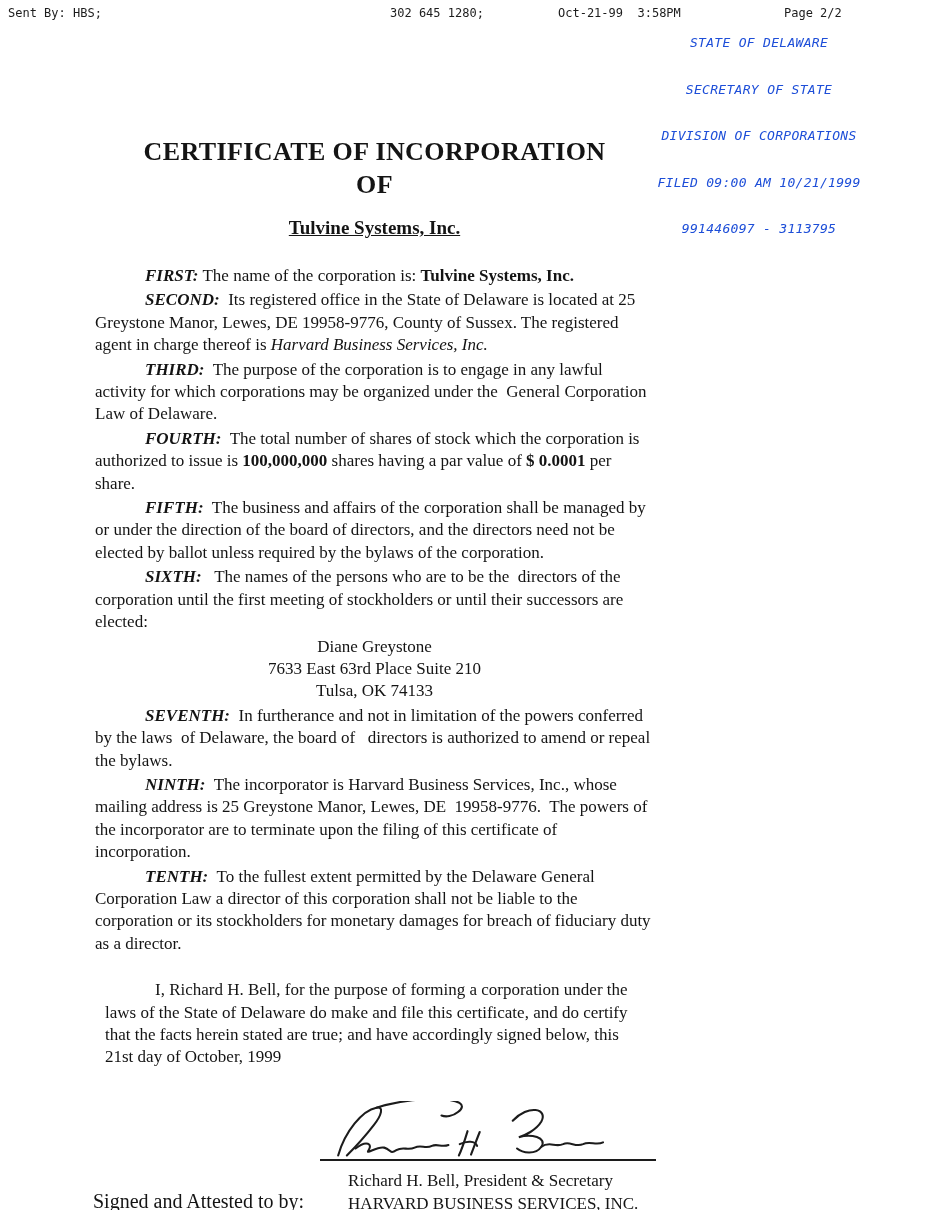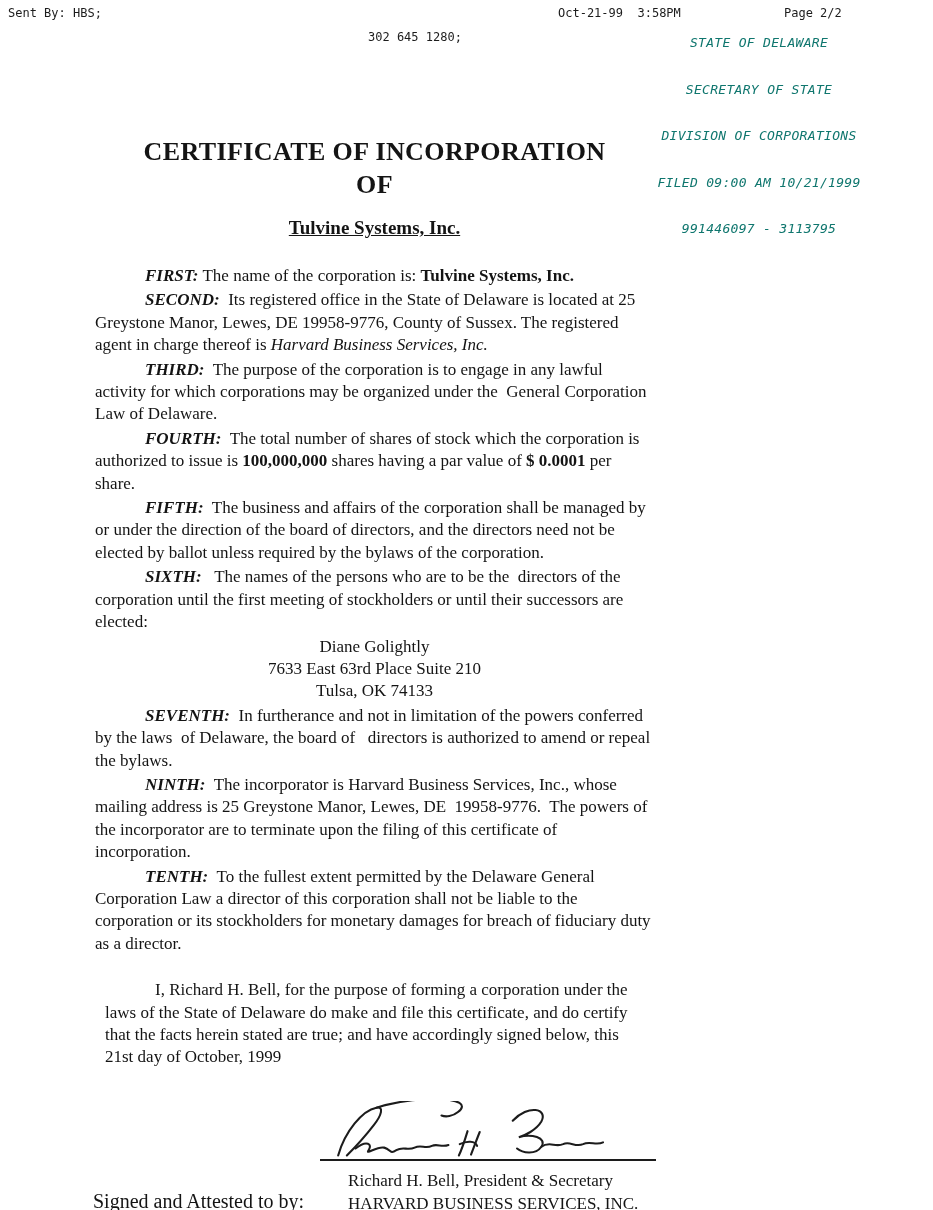--- a/index.html
+++ b/index.html
@@ -13,31 +13,31 @@
     margin:0 auto;
   }
   
   .fax-header{
     position:absolute;top:5px;left:0;width:933px;height:20px;
     font-family:"DejaVu Sans Mono", monospace;
     font-size:12px;line-height:16px;color:#1c1c1c;
   }
   .fax-header span{position:absolute;white-space:pre;}
   .fh-sent{left:8px;}
-  .fh-phone{left:368px;margin-top:24px;}
+  .fh-phone{left:390px;}
   .fh-datetime{left:558px;}
   .fh-page{left:784px;}
   
   .stamp{
     position:absolute;top:4px;left:638px;width:242px;
     text-align:center;
     font-family:"DejaVu Sans Mono", monospace;
     font-style:italic;
     font-size:13px;line-height:15.5px;
-    color:#0f766e;
+    color:#1d4ed8;
     letter-spacing:0.3px;
     white-space:pre;
   }
   
   .doc{
     position:absolute;top:0;left:0;
     width:744px;
     padding:135px 88px 0 93px;
     box-sizing:border-box;
   }
@@ -135,21 +135,21 @@
     </div>
 
     <div class="body-text">
       <p class="para"><span class="seg-b seg-i">FIRST:</span><span> The name of the corporation is: </span><span class="seg-b">Tulvine Systems, Inc.</span></p>
       <p class="para"><span class="seg-b seg-i">SECOND:</span><span>  Its registered office in the State of Delaware is located at 25 Greystone Manor, Lewes, DE 19958-9776, County of Sussex. The registered agent in charge thereof is </span><span class="seg-i">Harvard Business Services, Inc.</span></p>
       <p class="para"><span class="seg-b seg-i">THIRD:</span><span>  The purpose of the corporation is to engage in any lawful activity for which corporations may be organized under the  General Corporation Law of Delaware.</span></p>
       <p class="para"><span class="seg-b seg-i">FOURTH:</span><span>  The total number of shares of stock which the corporation is authorized to issue is </span><span class="seg-b">100,000,000</span><span> shares having a par value of </span><span class="seg-b">$ 0.0001</span><span> per share.</span></p>
       <p class="para"><span class="seg-b seg-i">FIFTH:</span><span>  The business and affairs of the corporation shall be managed by or under the direction of the board of directors, and the directors need not be elected by ballot unless required by the bylaws of the corporation.</span></p>
       <p class="para"><span class="seg-b seg-i">SIXTH:</span><span>   The names of the persons who are to be the  directors of the corporation until the first meeting of stockholders or until their successors are elected:</span></p>
 
-      <p class="centered-line">Diane Golightly</p>
+      <p class="centered-line">Diane Greystone</p>
       <p class="centered-line">7633 East 63rd Place Suite 210</p>
       <p class="centered-line">Tulsa, OK 74133</p>
 
       <p class="para"><span class="seg-b seg-i">SEVENTH:</span><span>  In furtherance and not in limitation of the powers conferred by the laws  of Delaware, the board of   directors is authorized to amend or repeal the bylaws.</span></p>
       <p class="para"><span class="seg-b seg-i">NINTH:</span><span>  The incorporator is Harvard Business Services, Inc., whose mailing address is 25 Greystone Manor, Lewes, DE  19958-9776.  The powers of the incorporator are to terminate upon the filing of this certificate of incorporation.</span></p>
       <p class="para"><span class="seg-b seg-i">TENTH:</span><span>  To the fullest extent permitted by the Delaware General Corporation Law a director of this corporation shall not be liable to the corporation or its stockholders for monetary damages for breach of fiduciary duty as a director.</span></p>
 
       <p class="closing">I, Richard H. Bell, for the purpose of forming a corporation under the laws of the State of Delaware do make and file this certificate, and do certify that the facts herein stated are true; and have accordingly signed below, this 21st day of October, 1999</p>
 
       <div class="sig-row">

